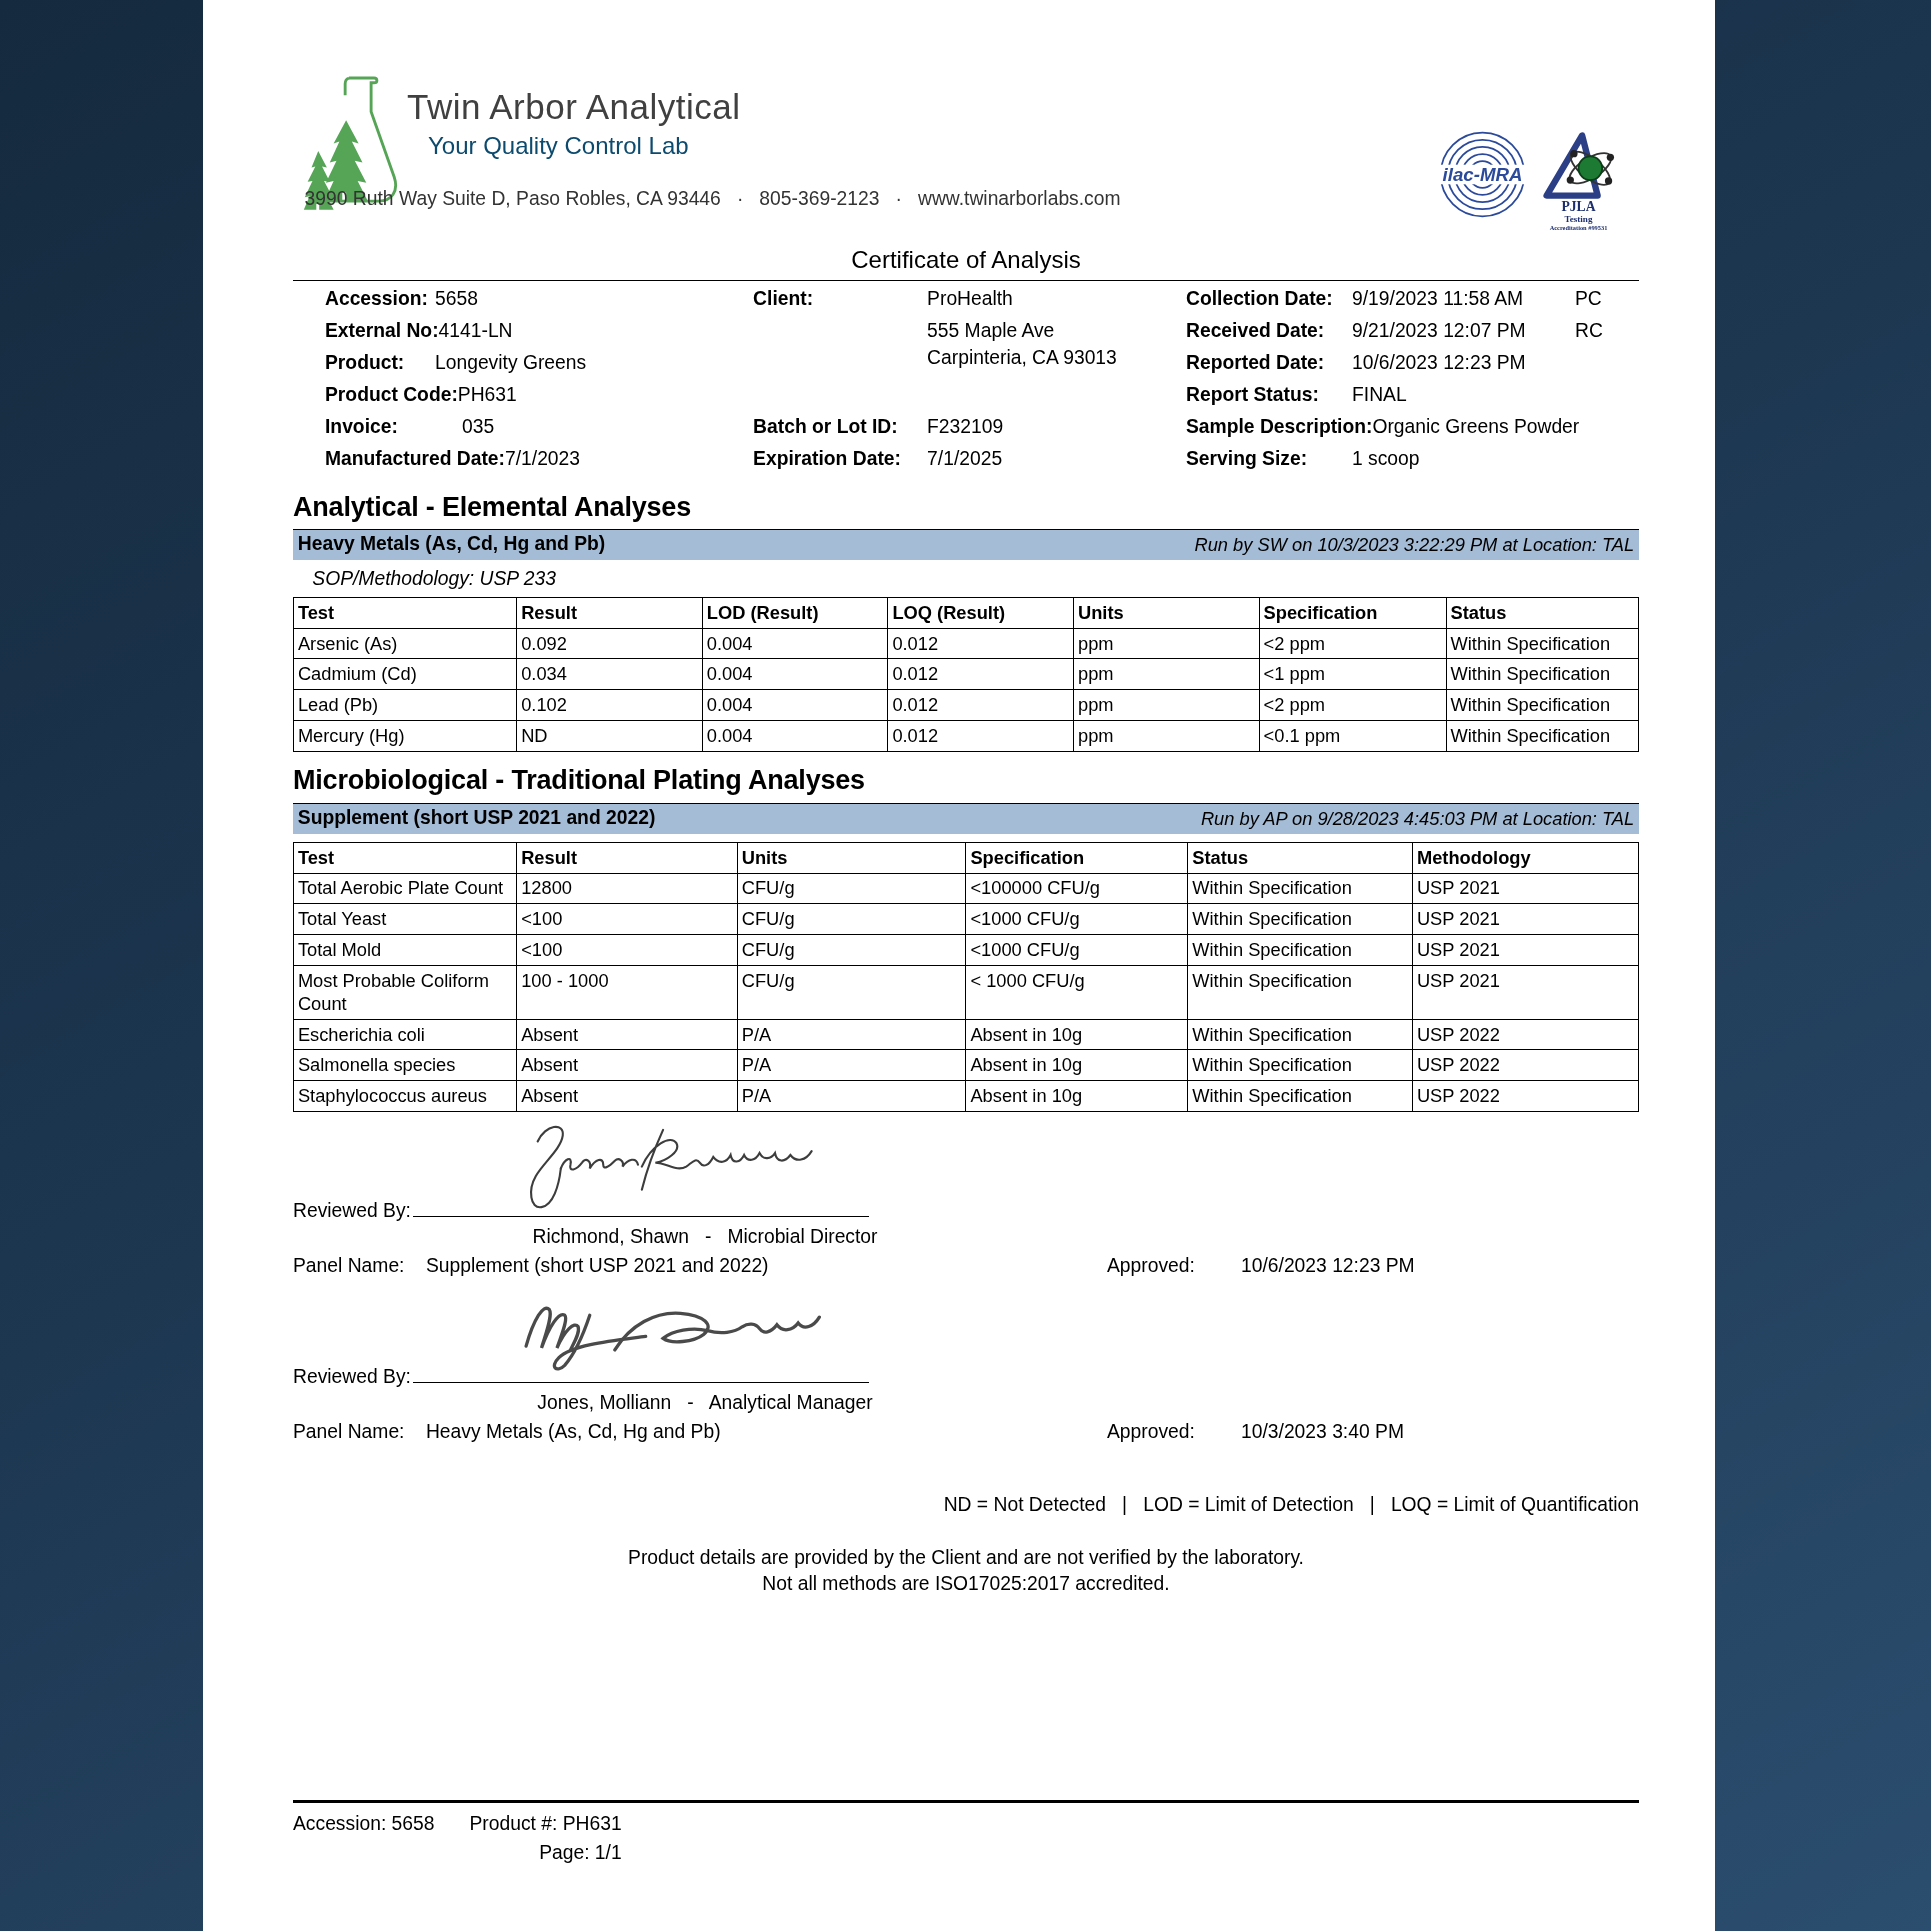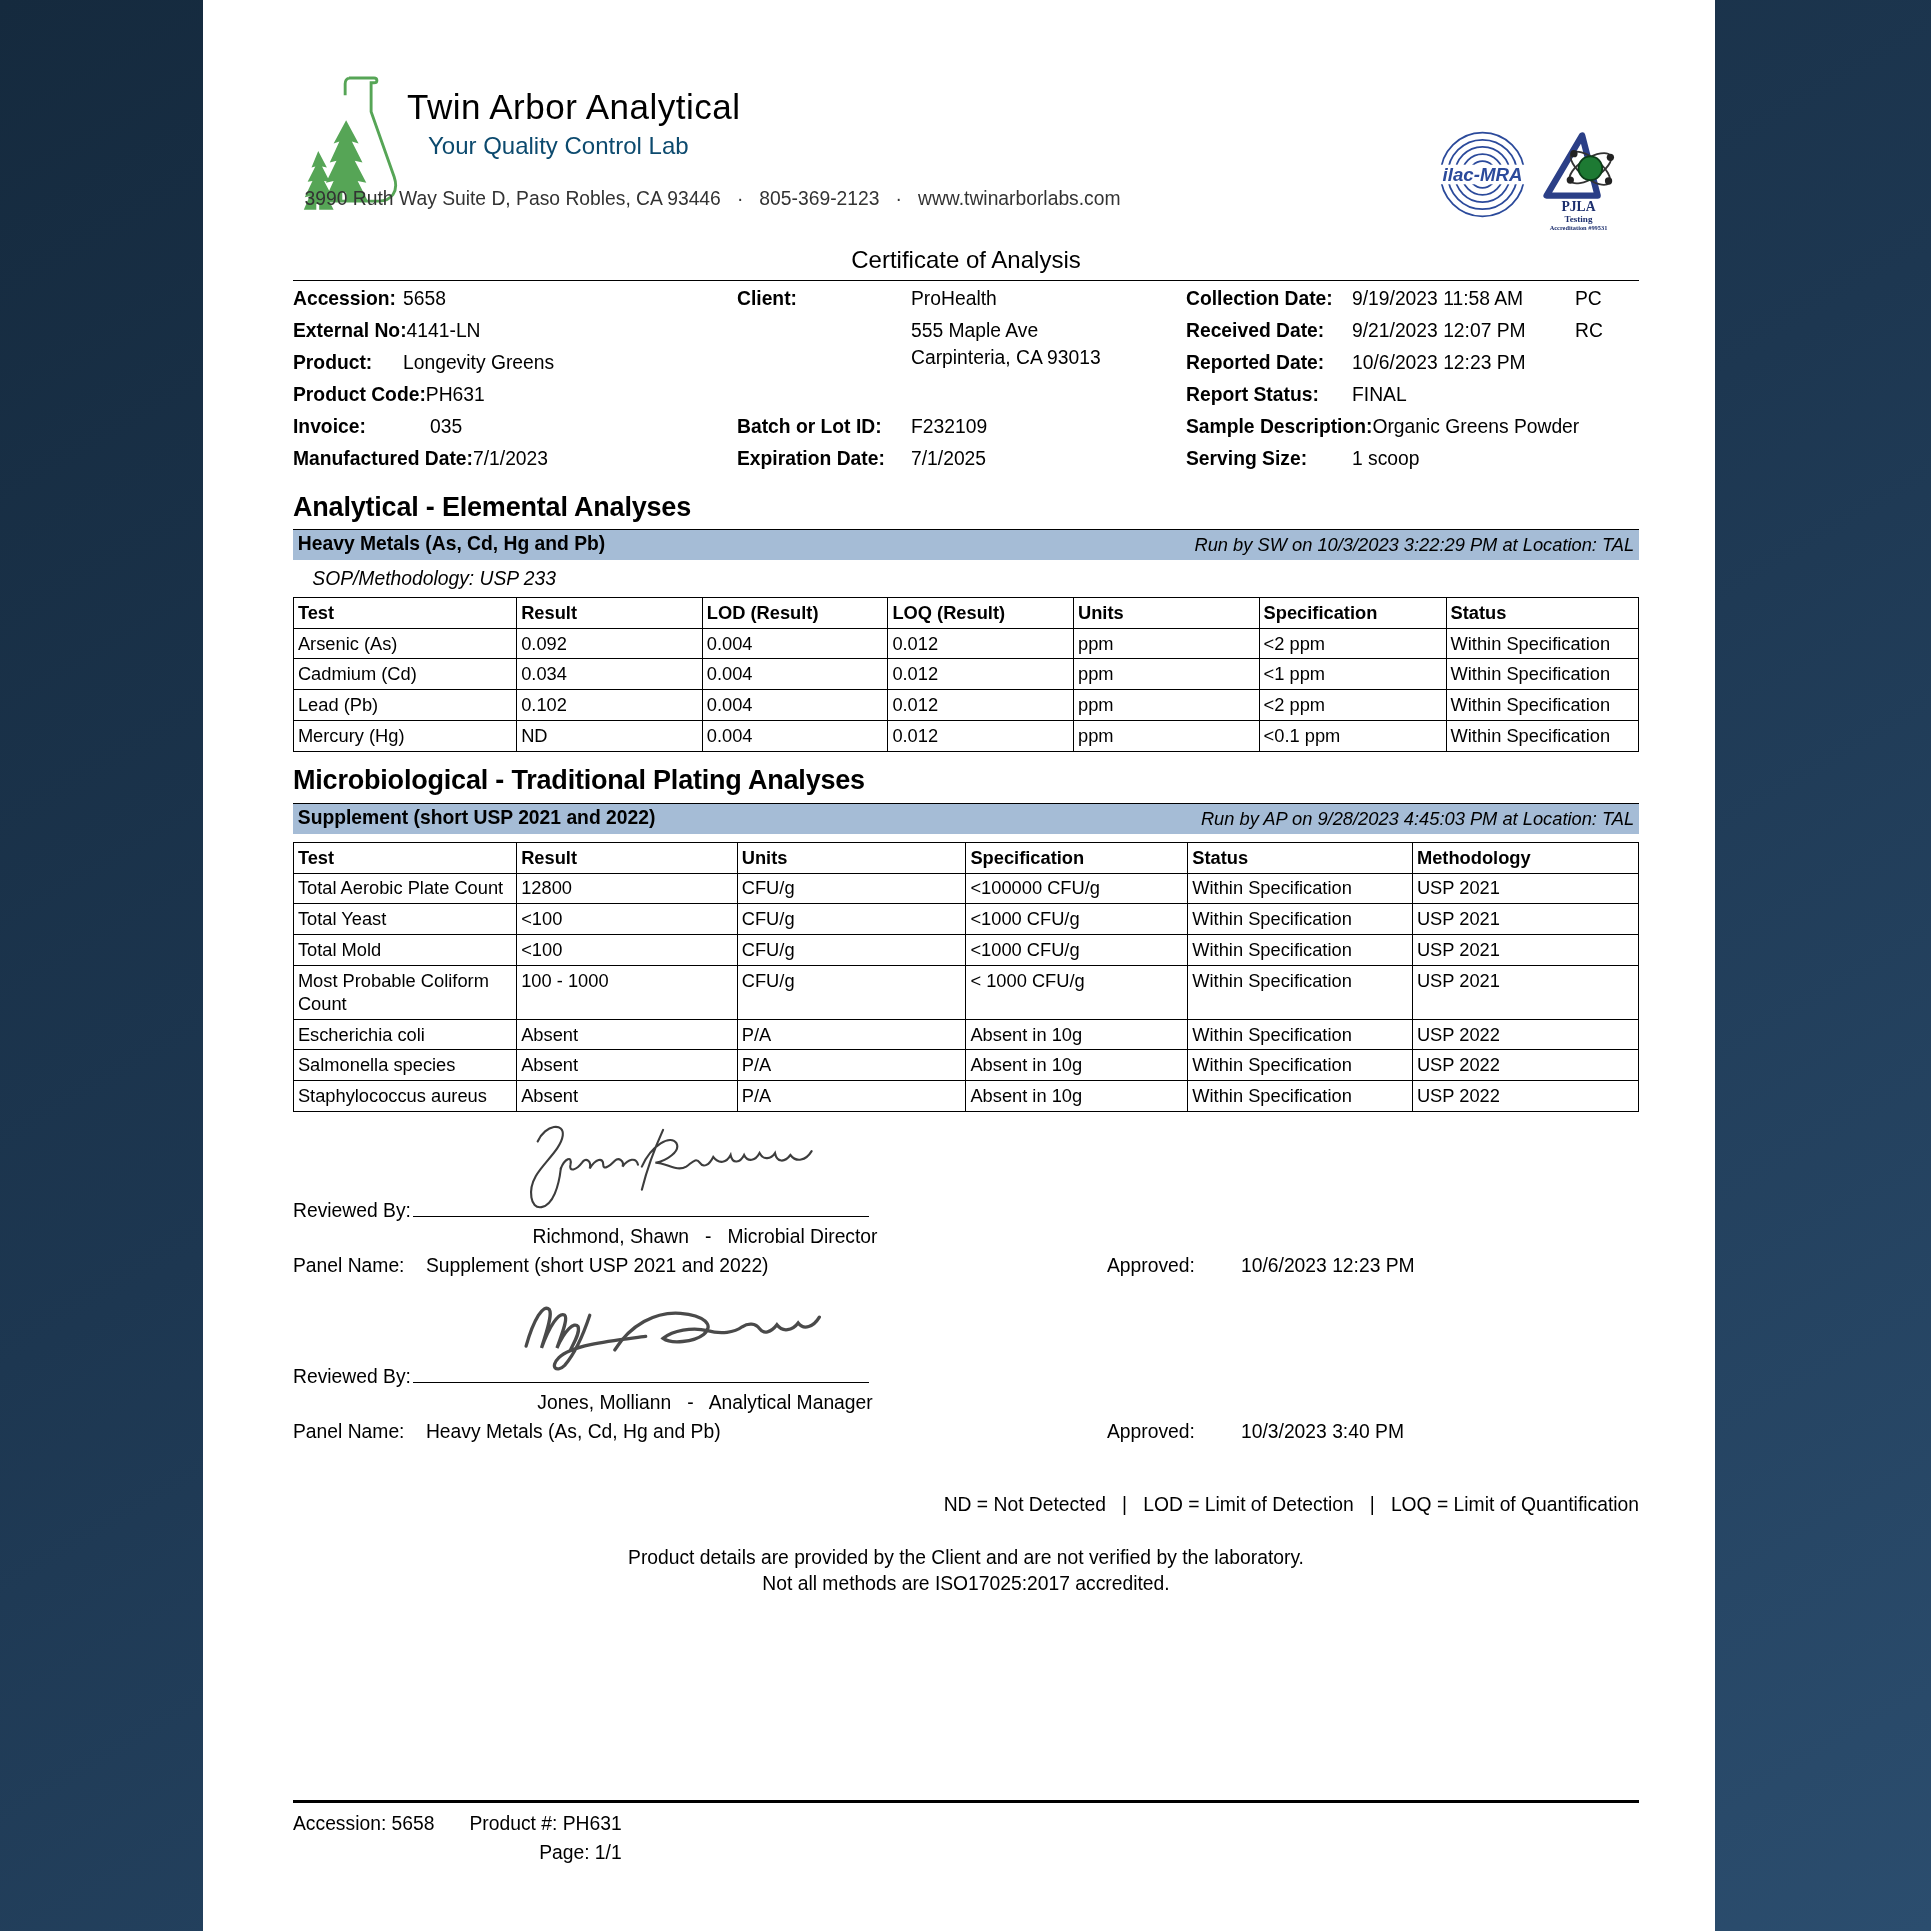--- a/index.html
+++ b/index.html
@@ -7,32 +7,32 @@
     width:1931px;height:1931px;overflow:hidden;position:relative;
     background:linear-gradient(150deg,#152a3e 0%,#1d3751 45%,#2b4d6e 100%);
     font-family:"Liberation Sans","DejaVu Sans",sans-serif;color:#000;
   }
   .page{position:absolute;left:203px;top:0;width:1512px;height:1931px;background:#ffffff;}
   .content{position:relative;padding:0 76px 0 90px;}
 
   
   .hdr{position:relative;height:162px;margin-top:70px;}
   .logo{position:absolute;left:5.8px;top:0;}
-  .brand-name{position:absolute;left:114px;top:17.4px;font-size:35px;color:#000000;letter-spacing:0.5px;}
+  .brand-name{position:absolute;left:114px;top:17.4px;font-size:35px;color:#404040;letter-spacing:0.5px;}
   .brand-tagline{position:absolute;left:135px;top:62px;font-size:24px;color:#0c4a6e;}
   .brand-contact{position:absolute;left:11.6px;top:118px;font-size:19.3px;color:#333;white-space:pre;}
   .accred{position:absolute;right:19.3px;top:60px;display:flex;gap:9.7px;align-items:flex-start;}
 
   .doc-title{text-align:center;font-size:24px;margin-top:13.5px;}
   .title-rule{border-top:1.9px solid #000;margin-top:6.8px;}
 
   
   .info{display:flex;margin-top:4.8px;}
   .info-col{display:flex;flex-direction:column;}
-  .info-col.c1{width:444px;}
+  .info-col.c1{width:444px;margin-left:32px;}
   .info-col.c2{width:449px;}
   .info-col.c3{width:453px;}
   .info-row{display:flex;height:32px;align-items:flex-start;font-size:19.3px;line-height:25px;}
   .info-row .lbl{font-weight:bold;flex:0 0 auto;white-space:nowrap;}
   .c1 .lbl{min-width:110px;}
   .c2 .lbl{min-width:174px;}
   .c3 .lbl{min-width:166px;}
   .info-row .val{white-space:nowrap;}
   .info-row .extra{margin-left:auto;width:64px;}
 

